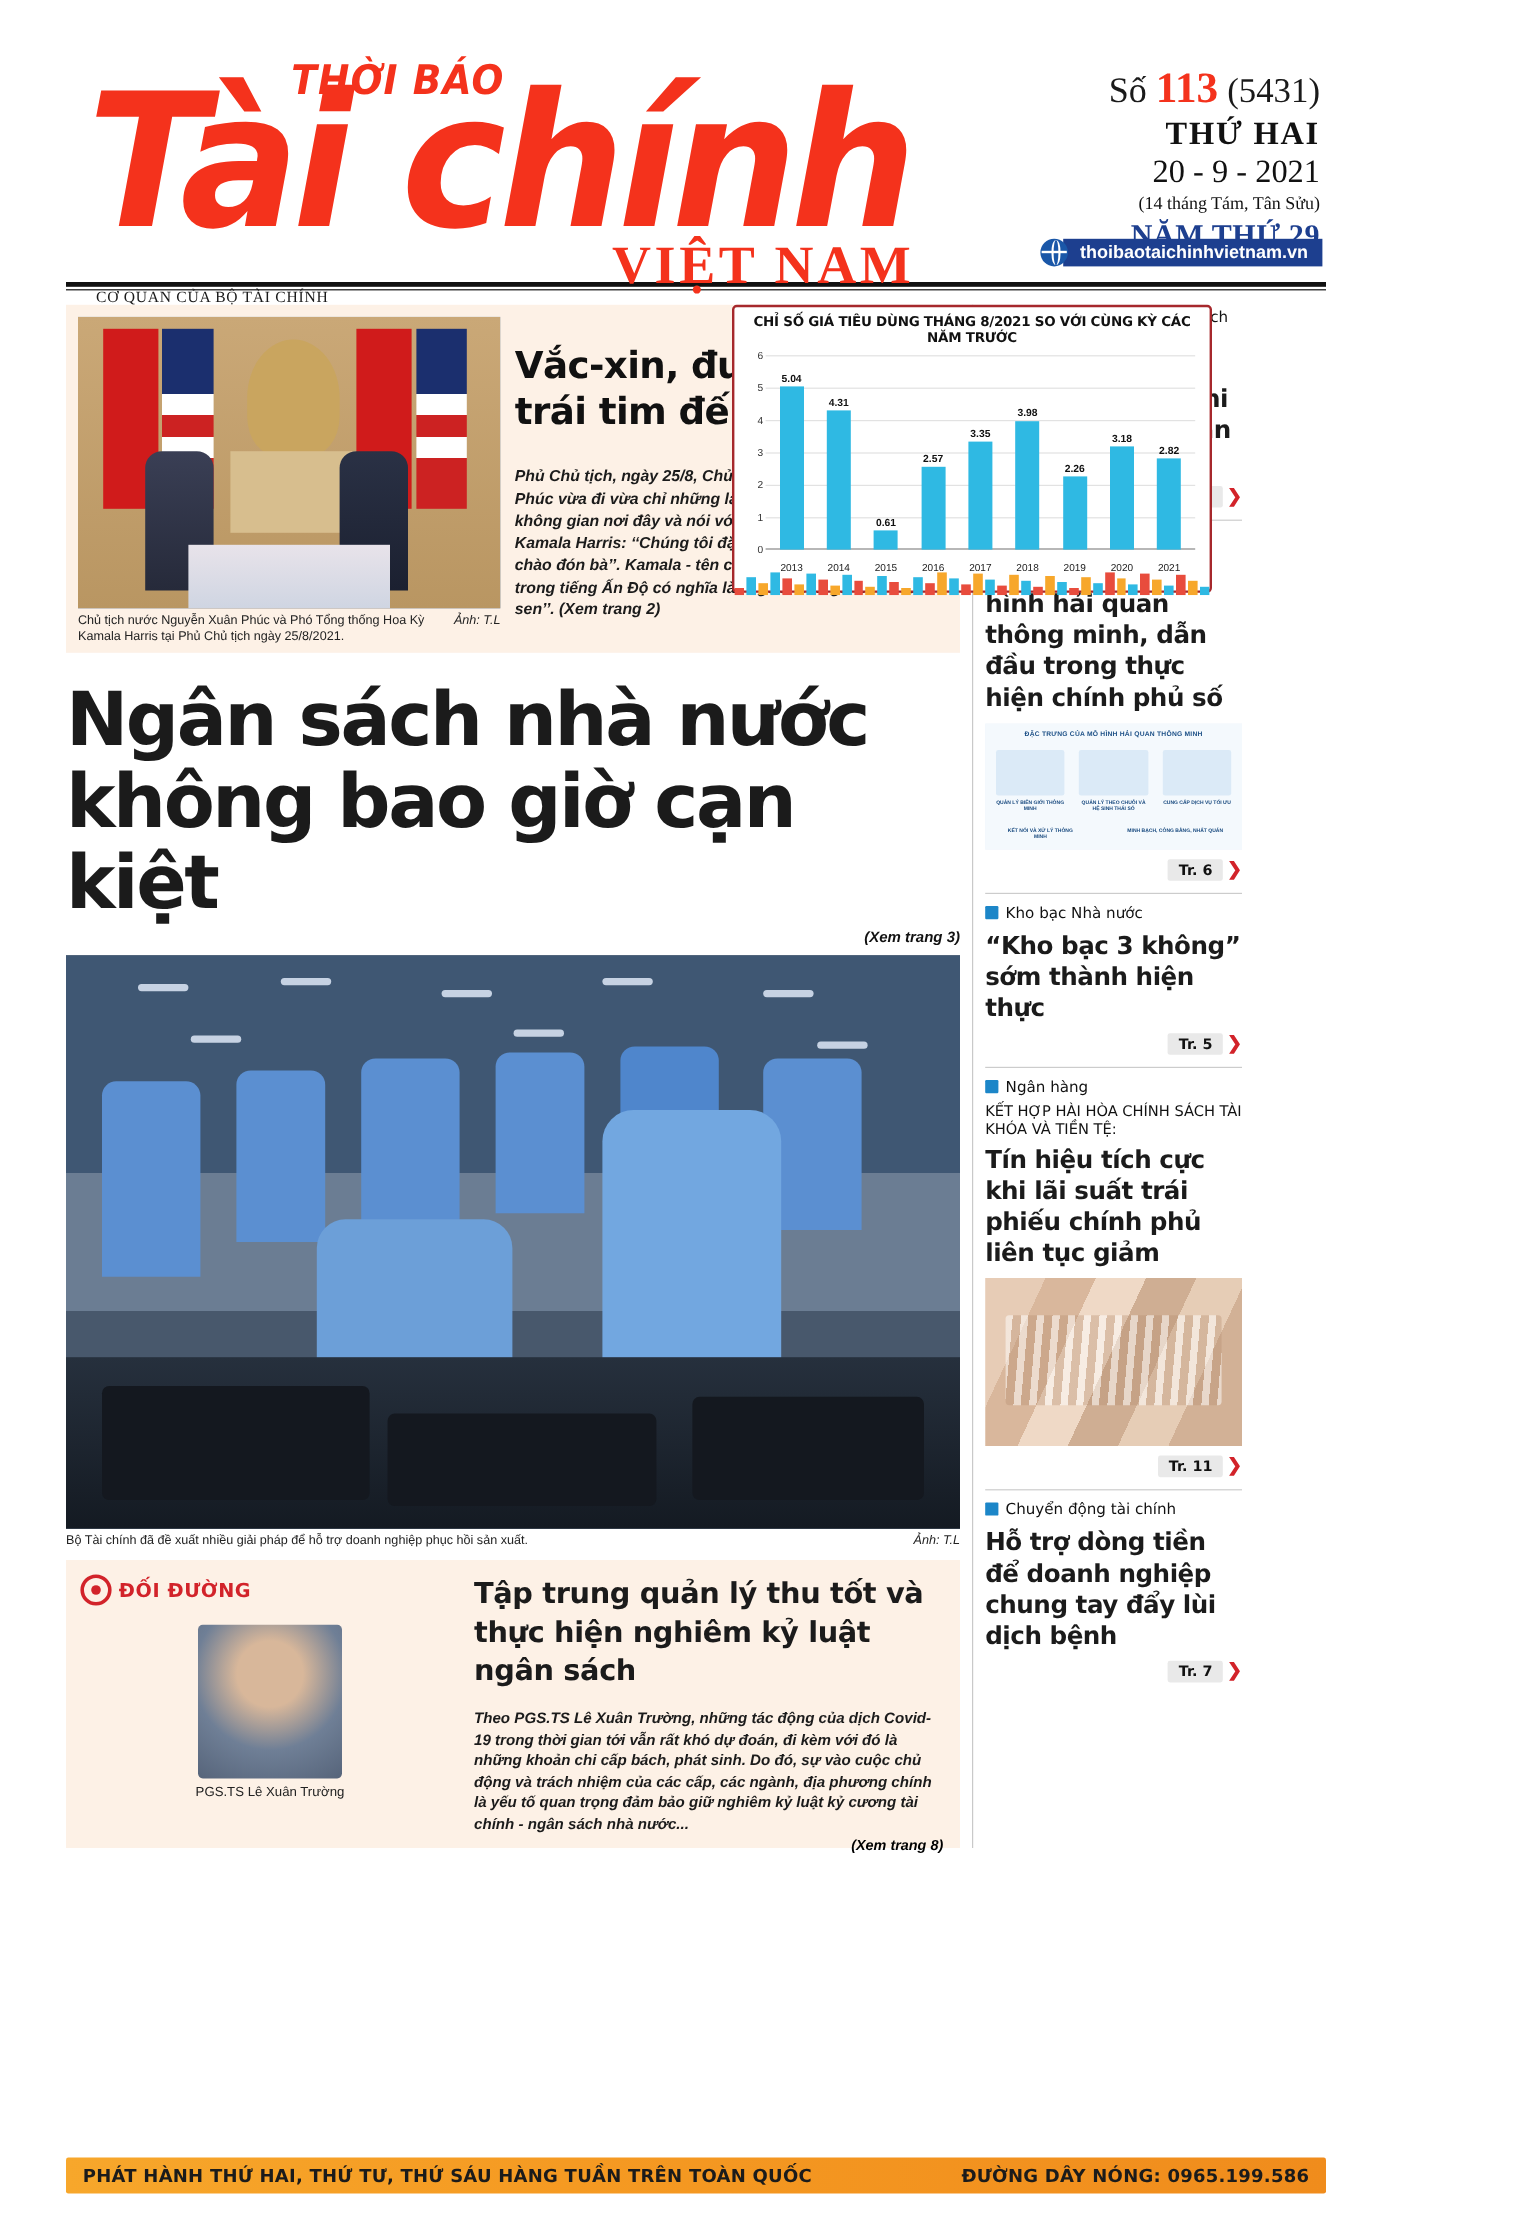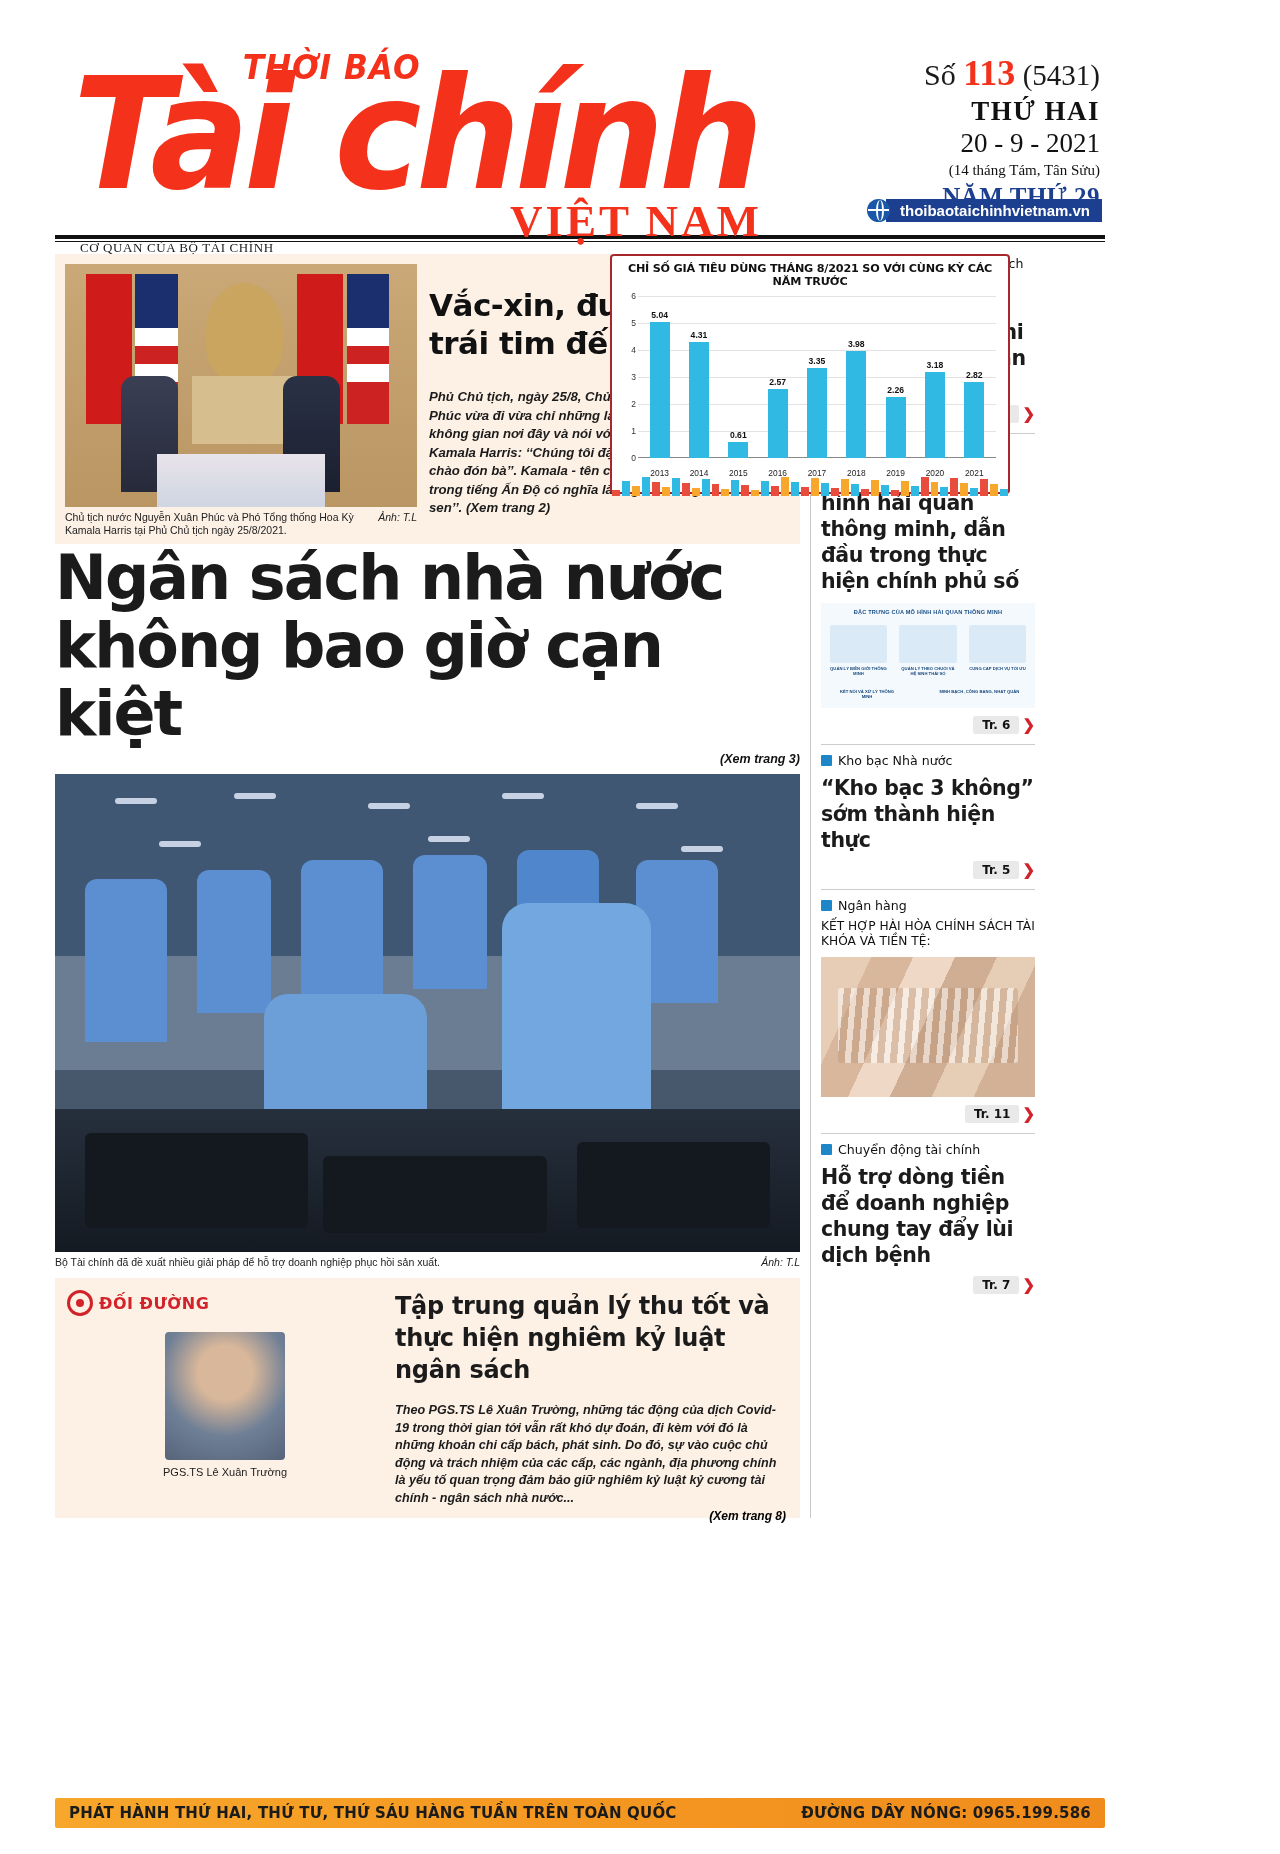--- a/index.html
+++ b/index.html
@@ -100,21 +100,21 @@
     margin-top:26px; font-size:13.2px; line-height:18.5px;
     font-style:italic; font-weight:bold; color:#1b1b1b;
     font-family:"Liberation Sans", sans-serif;
   }
   .feature-lead .ref { font-style:italic; font-weight:bold; }
 
   
   .mega {
     font-size:62px; line-height:68px; font-weight:bold; color:#1b1b1b;
     font-family:"DejaVu Sans", sans-serif; letter-spacing:-2px;
-    text-align:left;
+    margin-top:22px; text-align:left;
   }
   .mega-ref { text-align:right; font-size:12.5px; font-style:italic; font-weight:bold; margin-top:4px; color:#111; }
 
   
   .bigphoto {
     margin-top:8px; width:745px; height:478px; position:relative; overflow:hidden;
     background:#4a5a6e;
   }
   .bigphoto-cap { font-size:10.5px; margin-top:4px; color:#222; }
   .bigphoto-cap .credit { float:right; font-style:italic; }
@@ -521,20 +521,21 @@
           </div>
         </div>
         <div class="sb-rule"></div>
 
         <div>
           <div class="kicker">
             <span class="sq"></span>
             <span class="kt">Ngân hàng</span>
           </div>
           <div class="sb-sub">KẾT HỢP HÀI HÒA CHÍNH SÁCH TÀI KHÓA VÀ TIỀN TỆ:</div>
+          <div class="sb-head" style="margin-top:4px">Tín hiệu tích cực khi lãi suất trái phiếu chính phủ liên tục giảm</div>
           <div class="sb-img2">
             <div class="money"></div>
           </div>
           <div class="trbadge">
             <span class="tr">Tr. 11</span>
             <span class="arrow">❯</span>
           </div>
         </div>
         <div class="sb-rule"></div>
 

